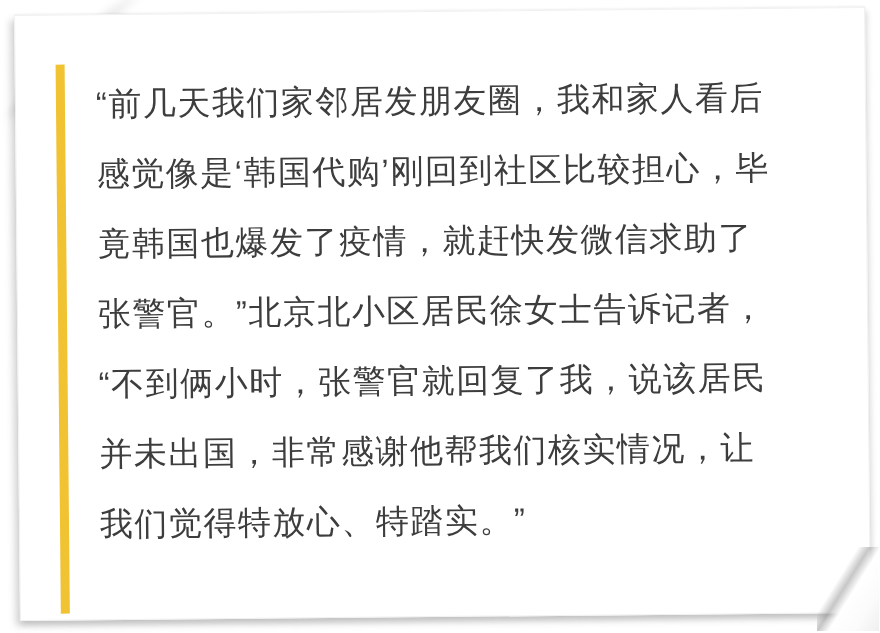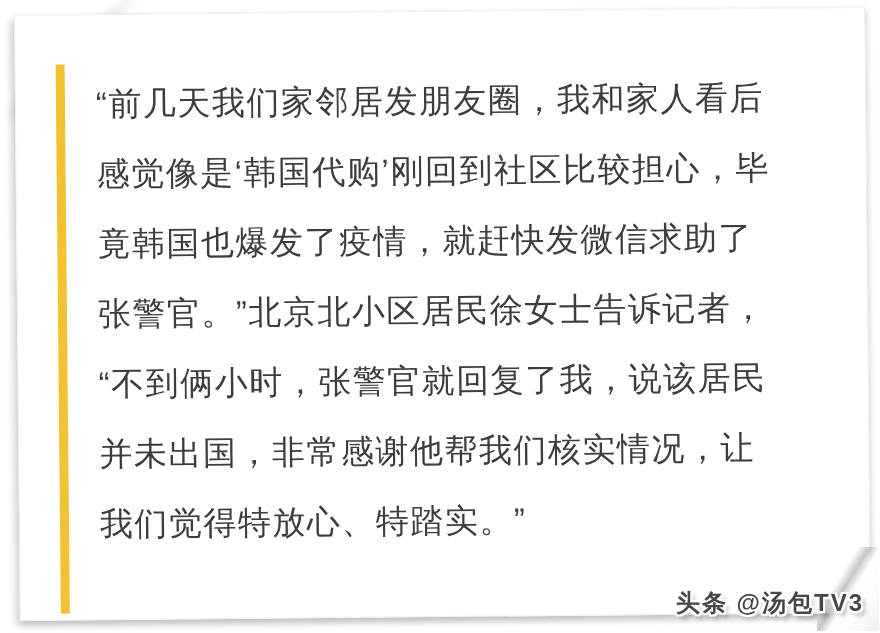--- a/index.html
+++ b/index.html
@@ -83,15 +83,14 @@
       <div class="quote-line">竟韩国也爆发了疫情，就赶快发微信求助了</div>
       <div class="quote-line">张警官。”北京北小区居民徐女士告诉记者，</div>
       <div class="quote-line">“不到俩小时，张警官就回复了我，说该居民</div>
       <div class="quote-line">并未出国，非常感谢他帮我们核实情况，让</div>
       <div class="quote-line">我们觉得特放心、特踏实。”</div>
     </div>
   </div>
 
   <div class="page-curl"></div>
 
-  <div class="watermark">头条 @汤包TV3</div>
 
 </div>
 
 </body></html>

